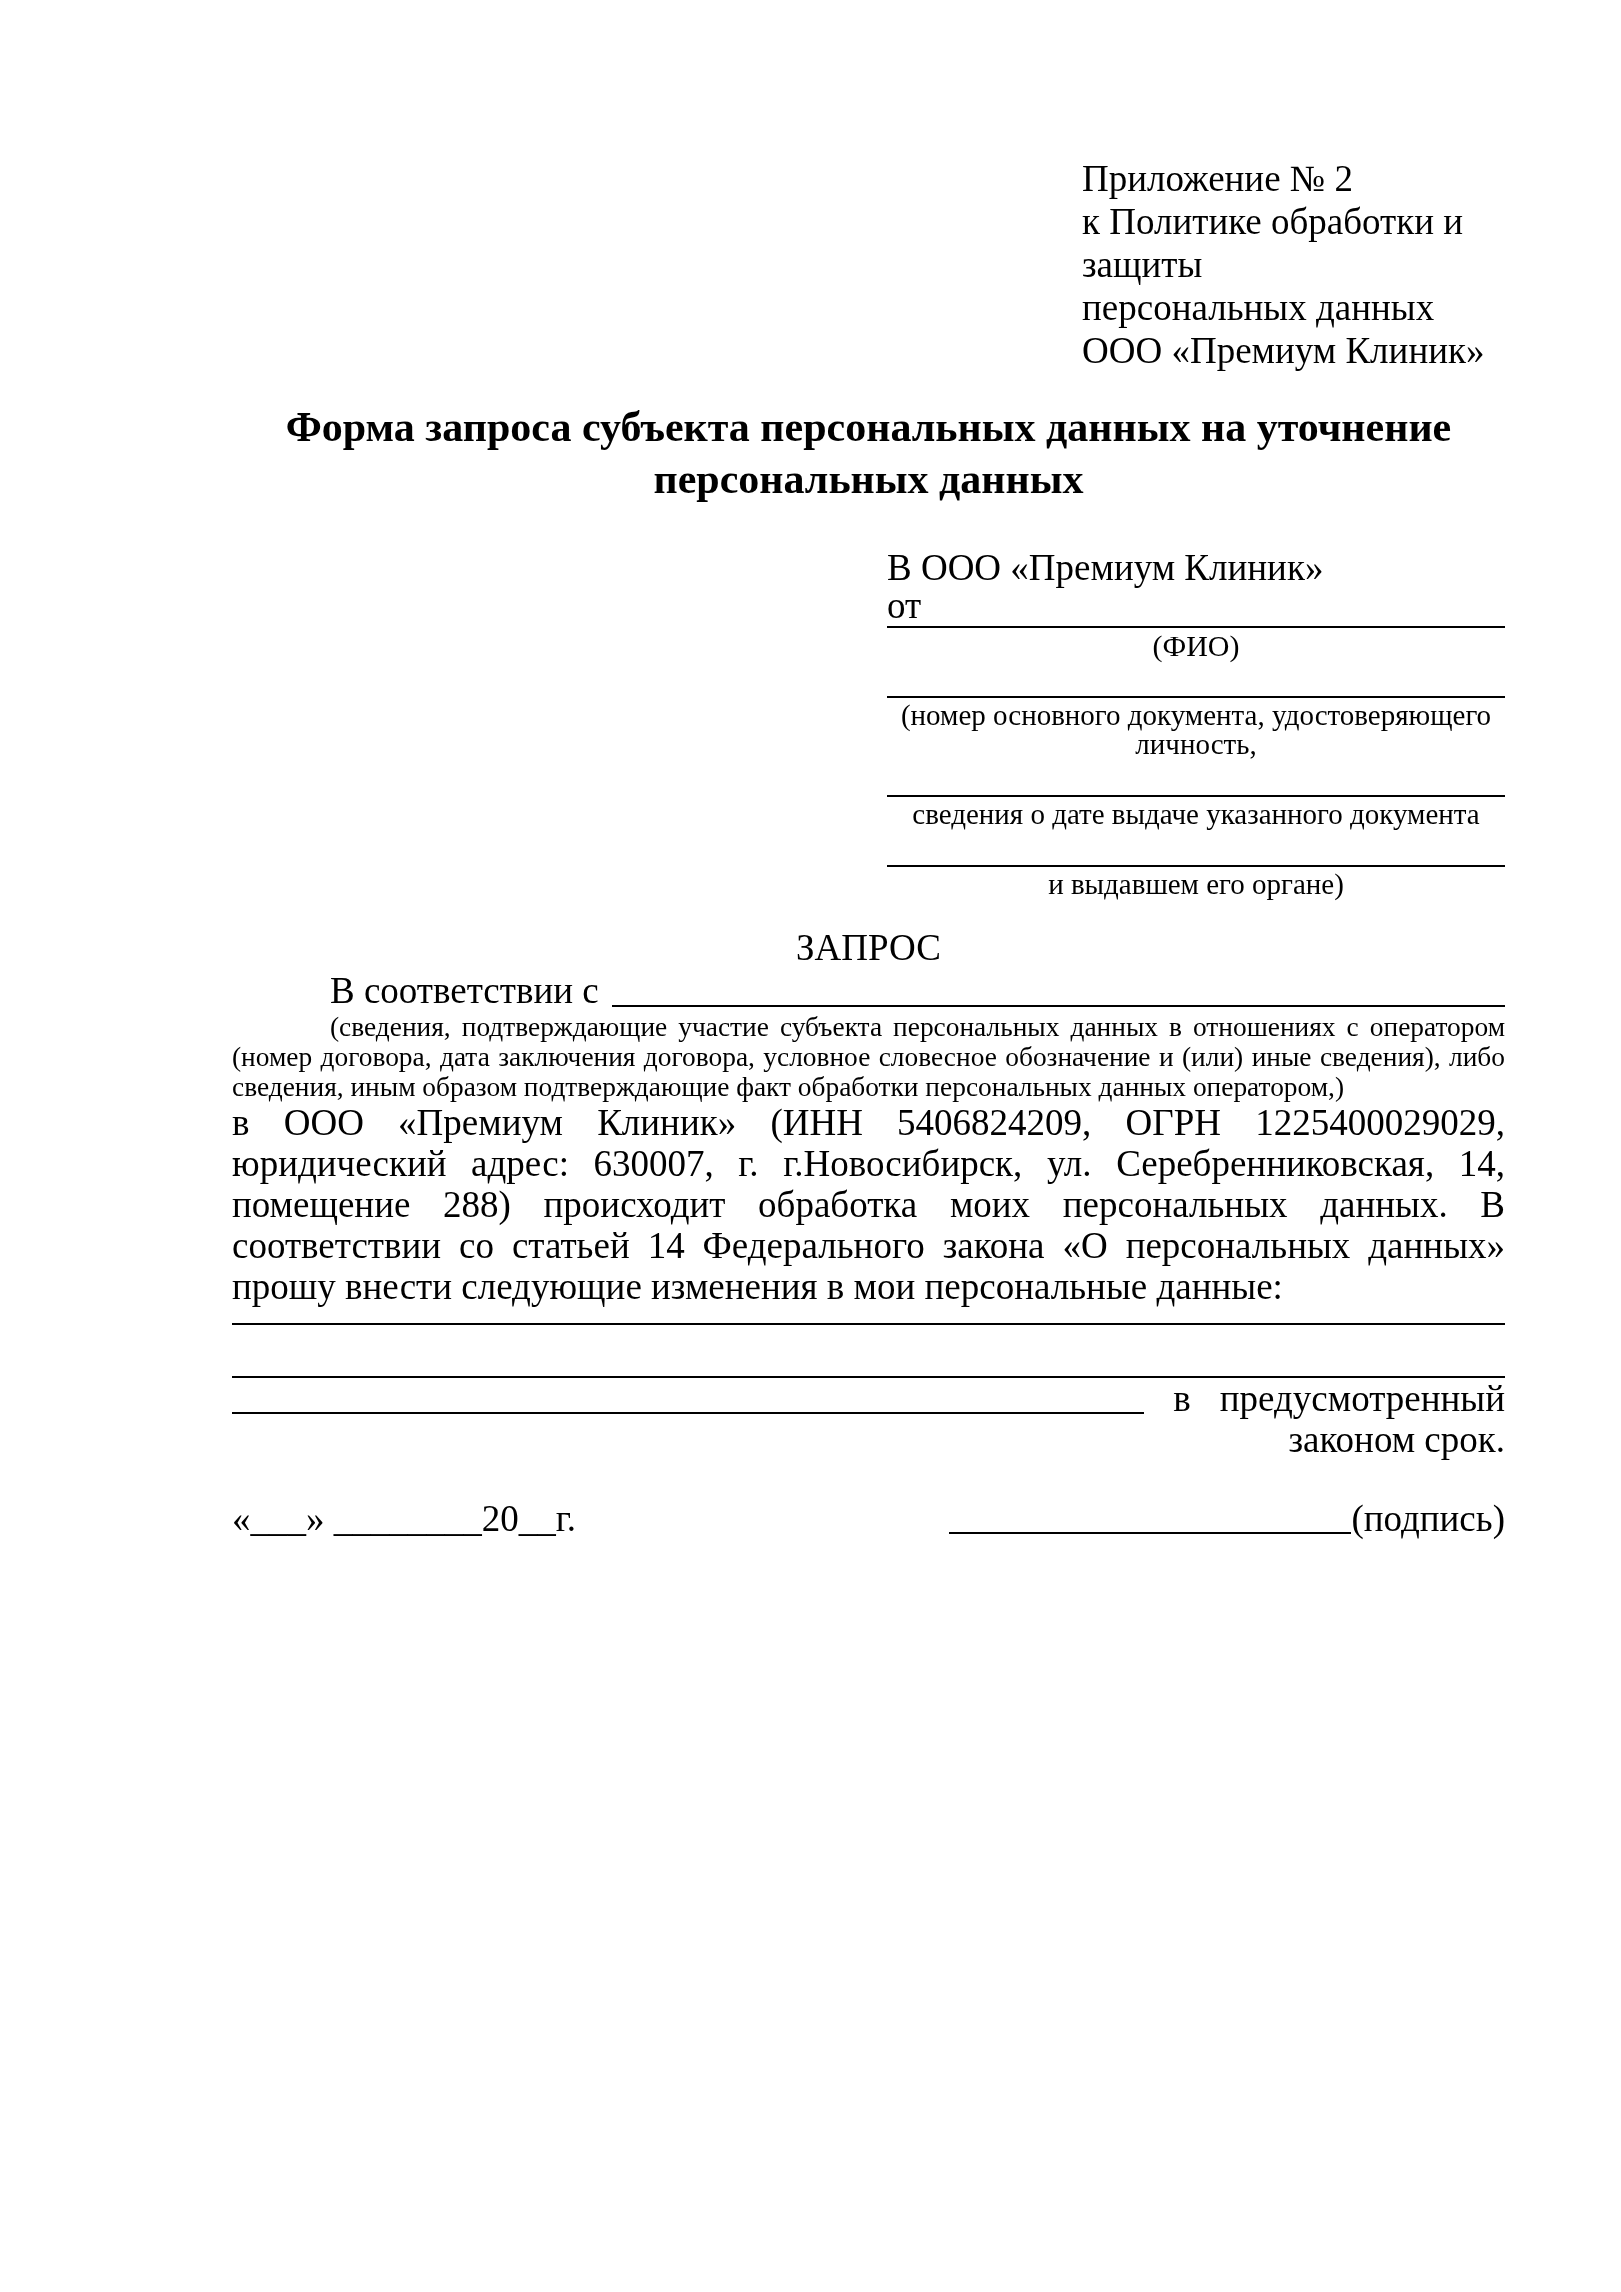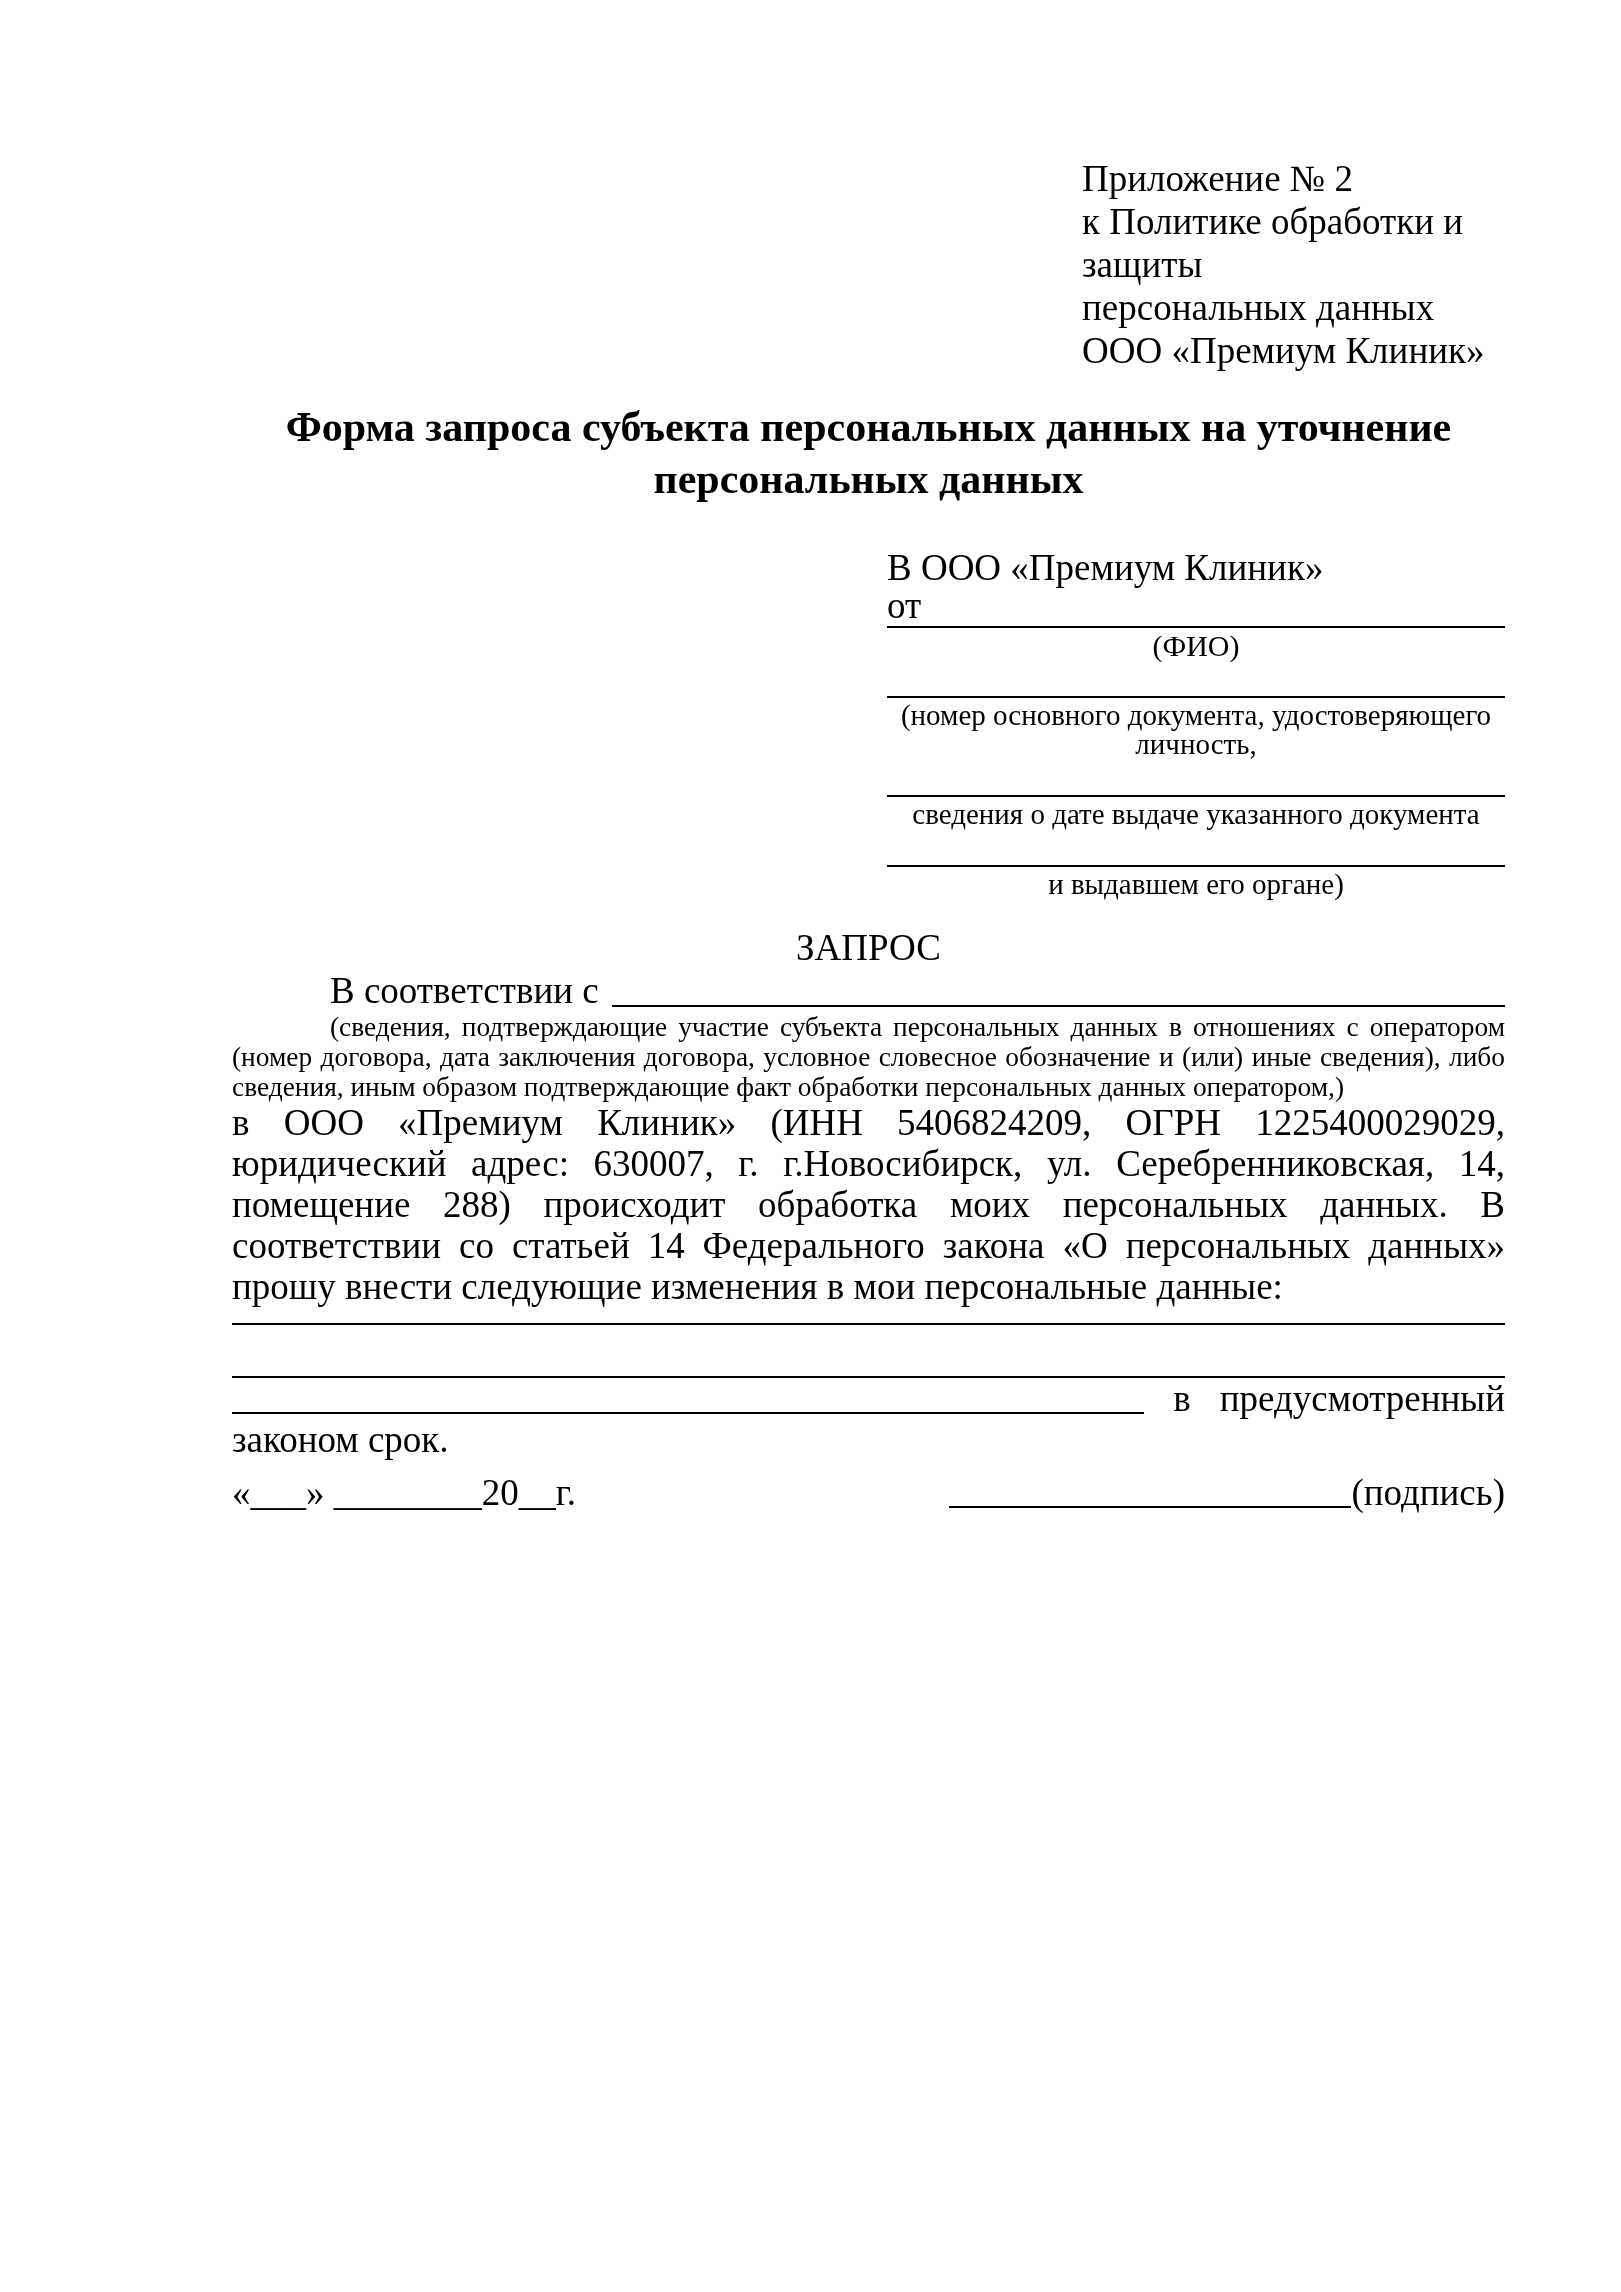--- a/index.html
+++ b/index.html
@@ -95,24 +95,25 @@
     line-height: 41px;
   }
   .reply-line2 .fill {
     width: 912px;
     border-bottom: 2.9px solid #000;
     margin-bottom: 4.9px;
   }
   .reply-line3 {
     font-size: 37px;
     line-height: 41px;
+    text-align: right;
   }
   
   .sig-row {
-    margin-top: 11px;
+    margin-top: 37px;
     display: flex;
     justify-content: space-between;
     align-items: center;
     font-size: 37px;
     line-height: 43px;
   }
   .sig-right { display: flex; align-items: flex-end; }
   .sig-right .fill {
     width: 402px;
     border-bottom: 2.9px solid #000;

